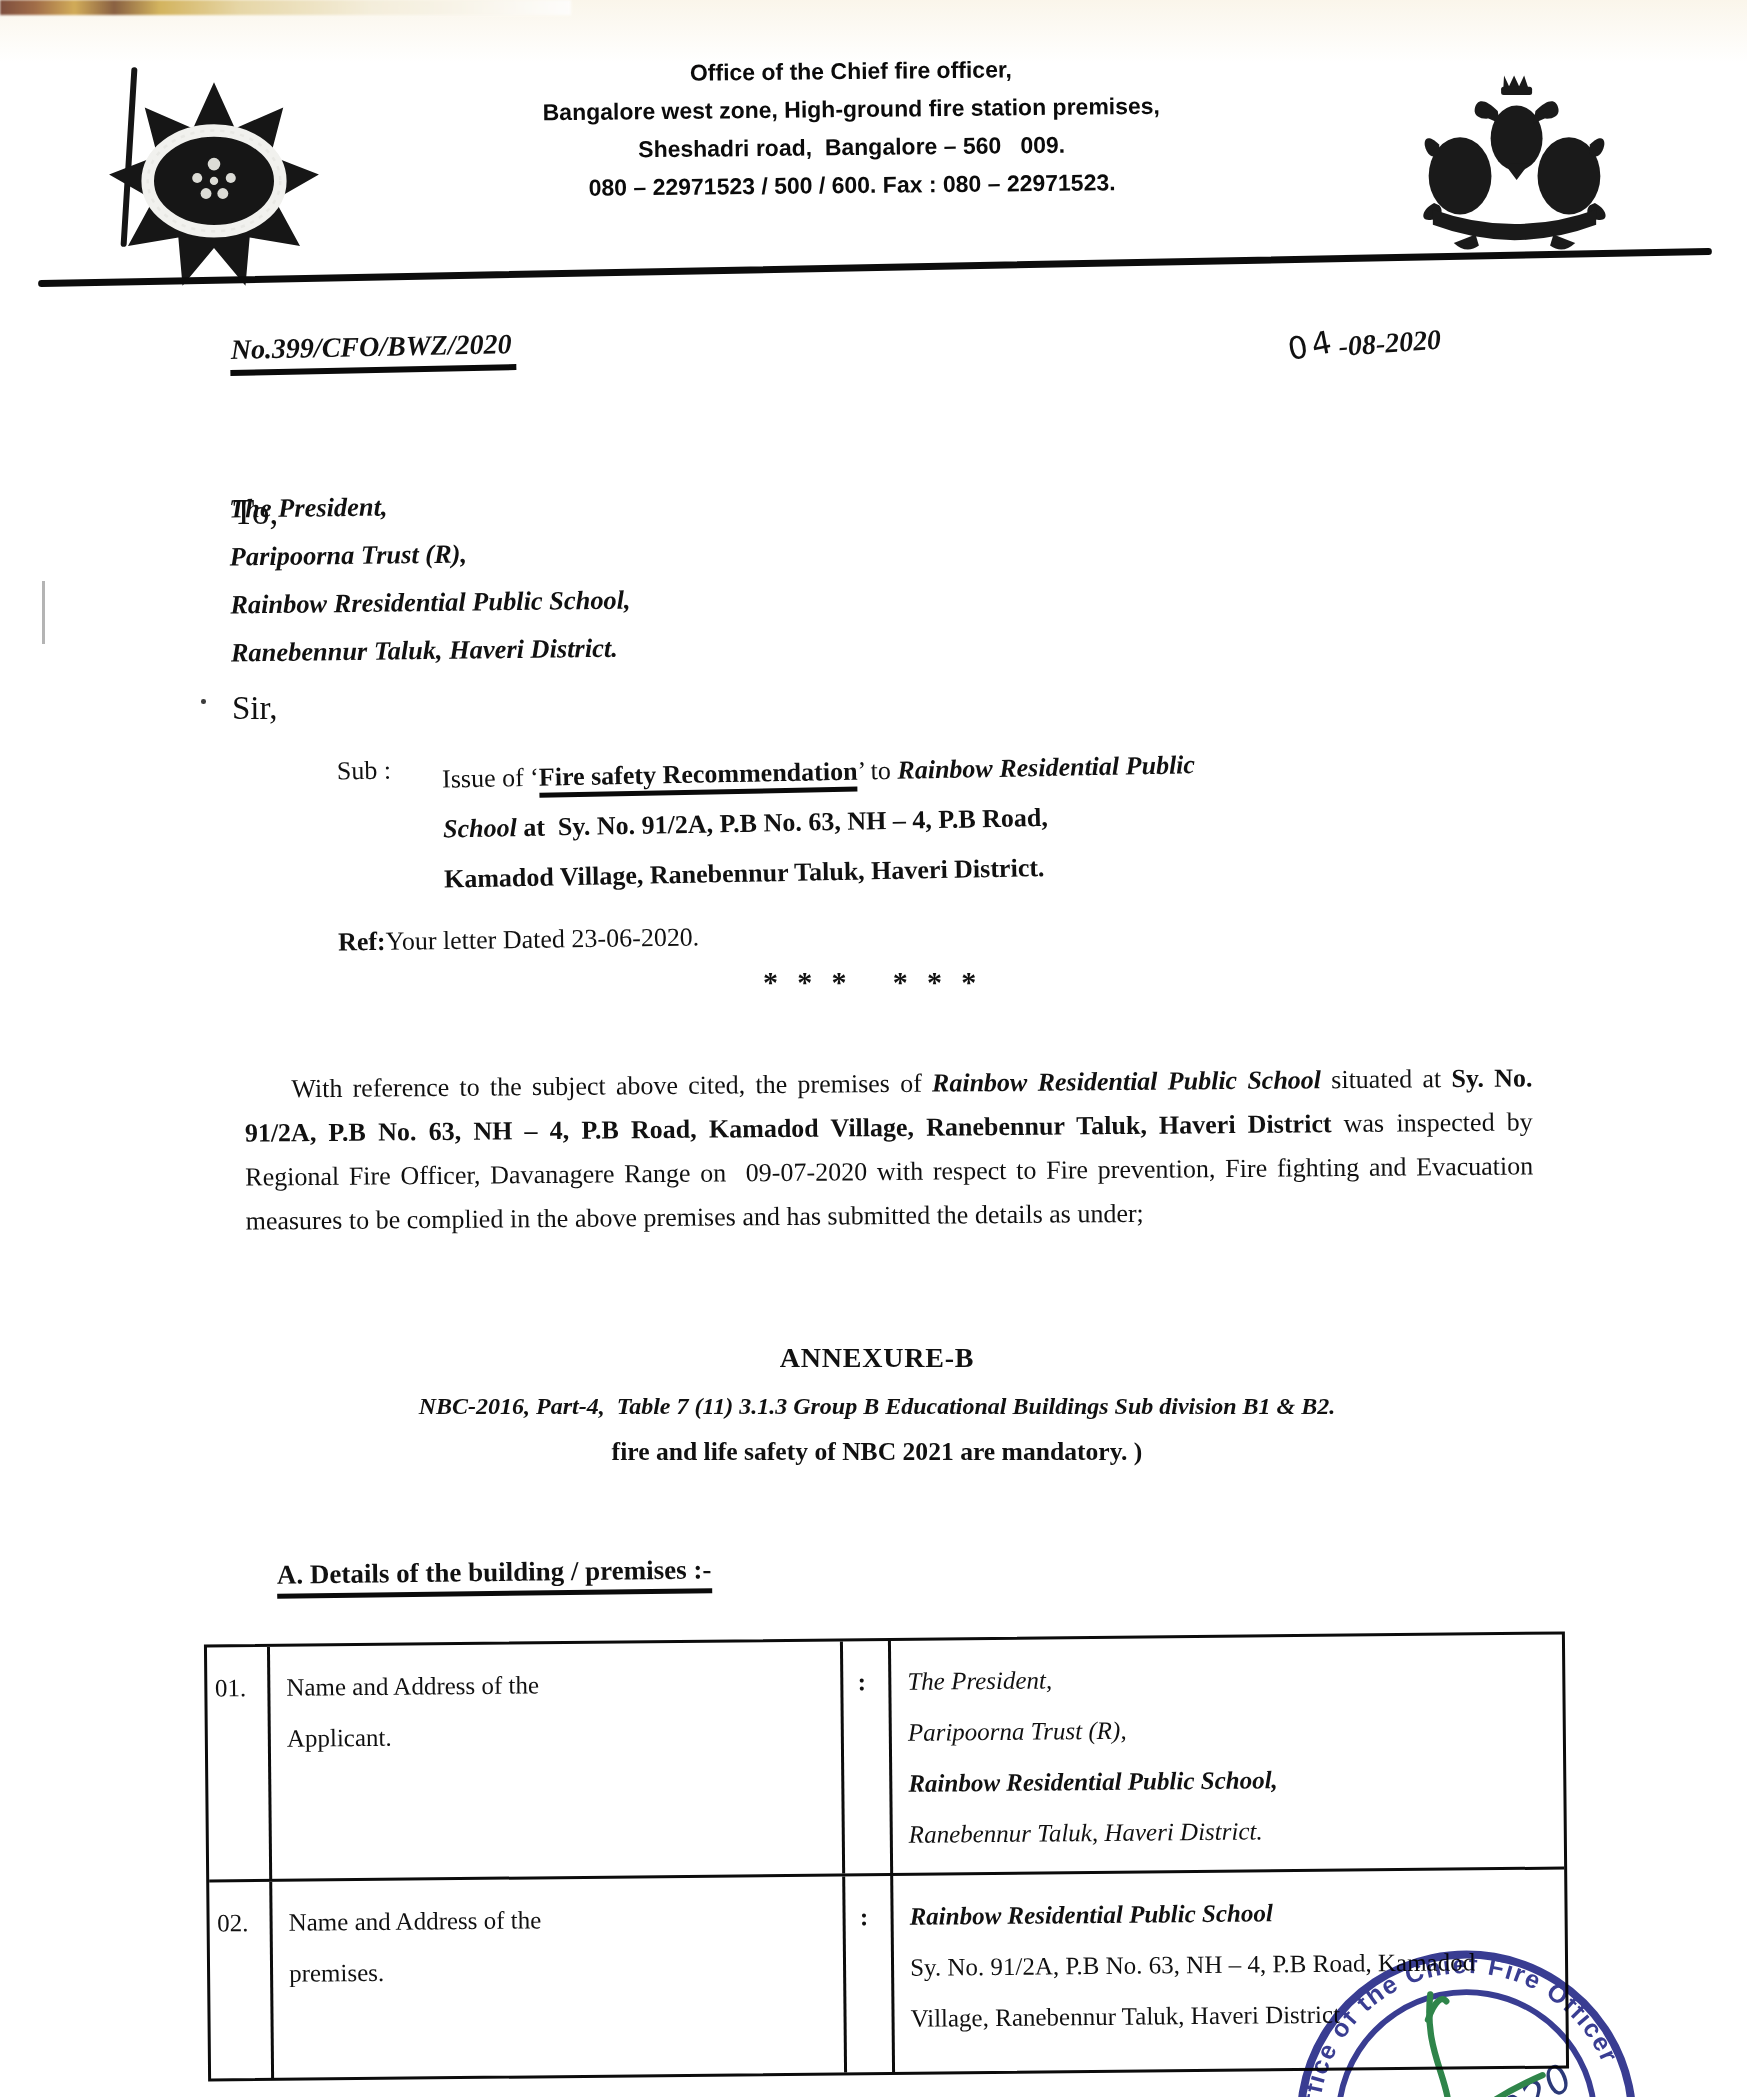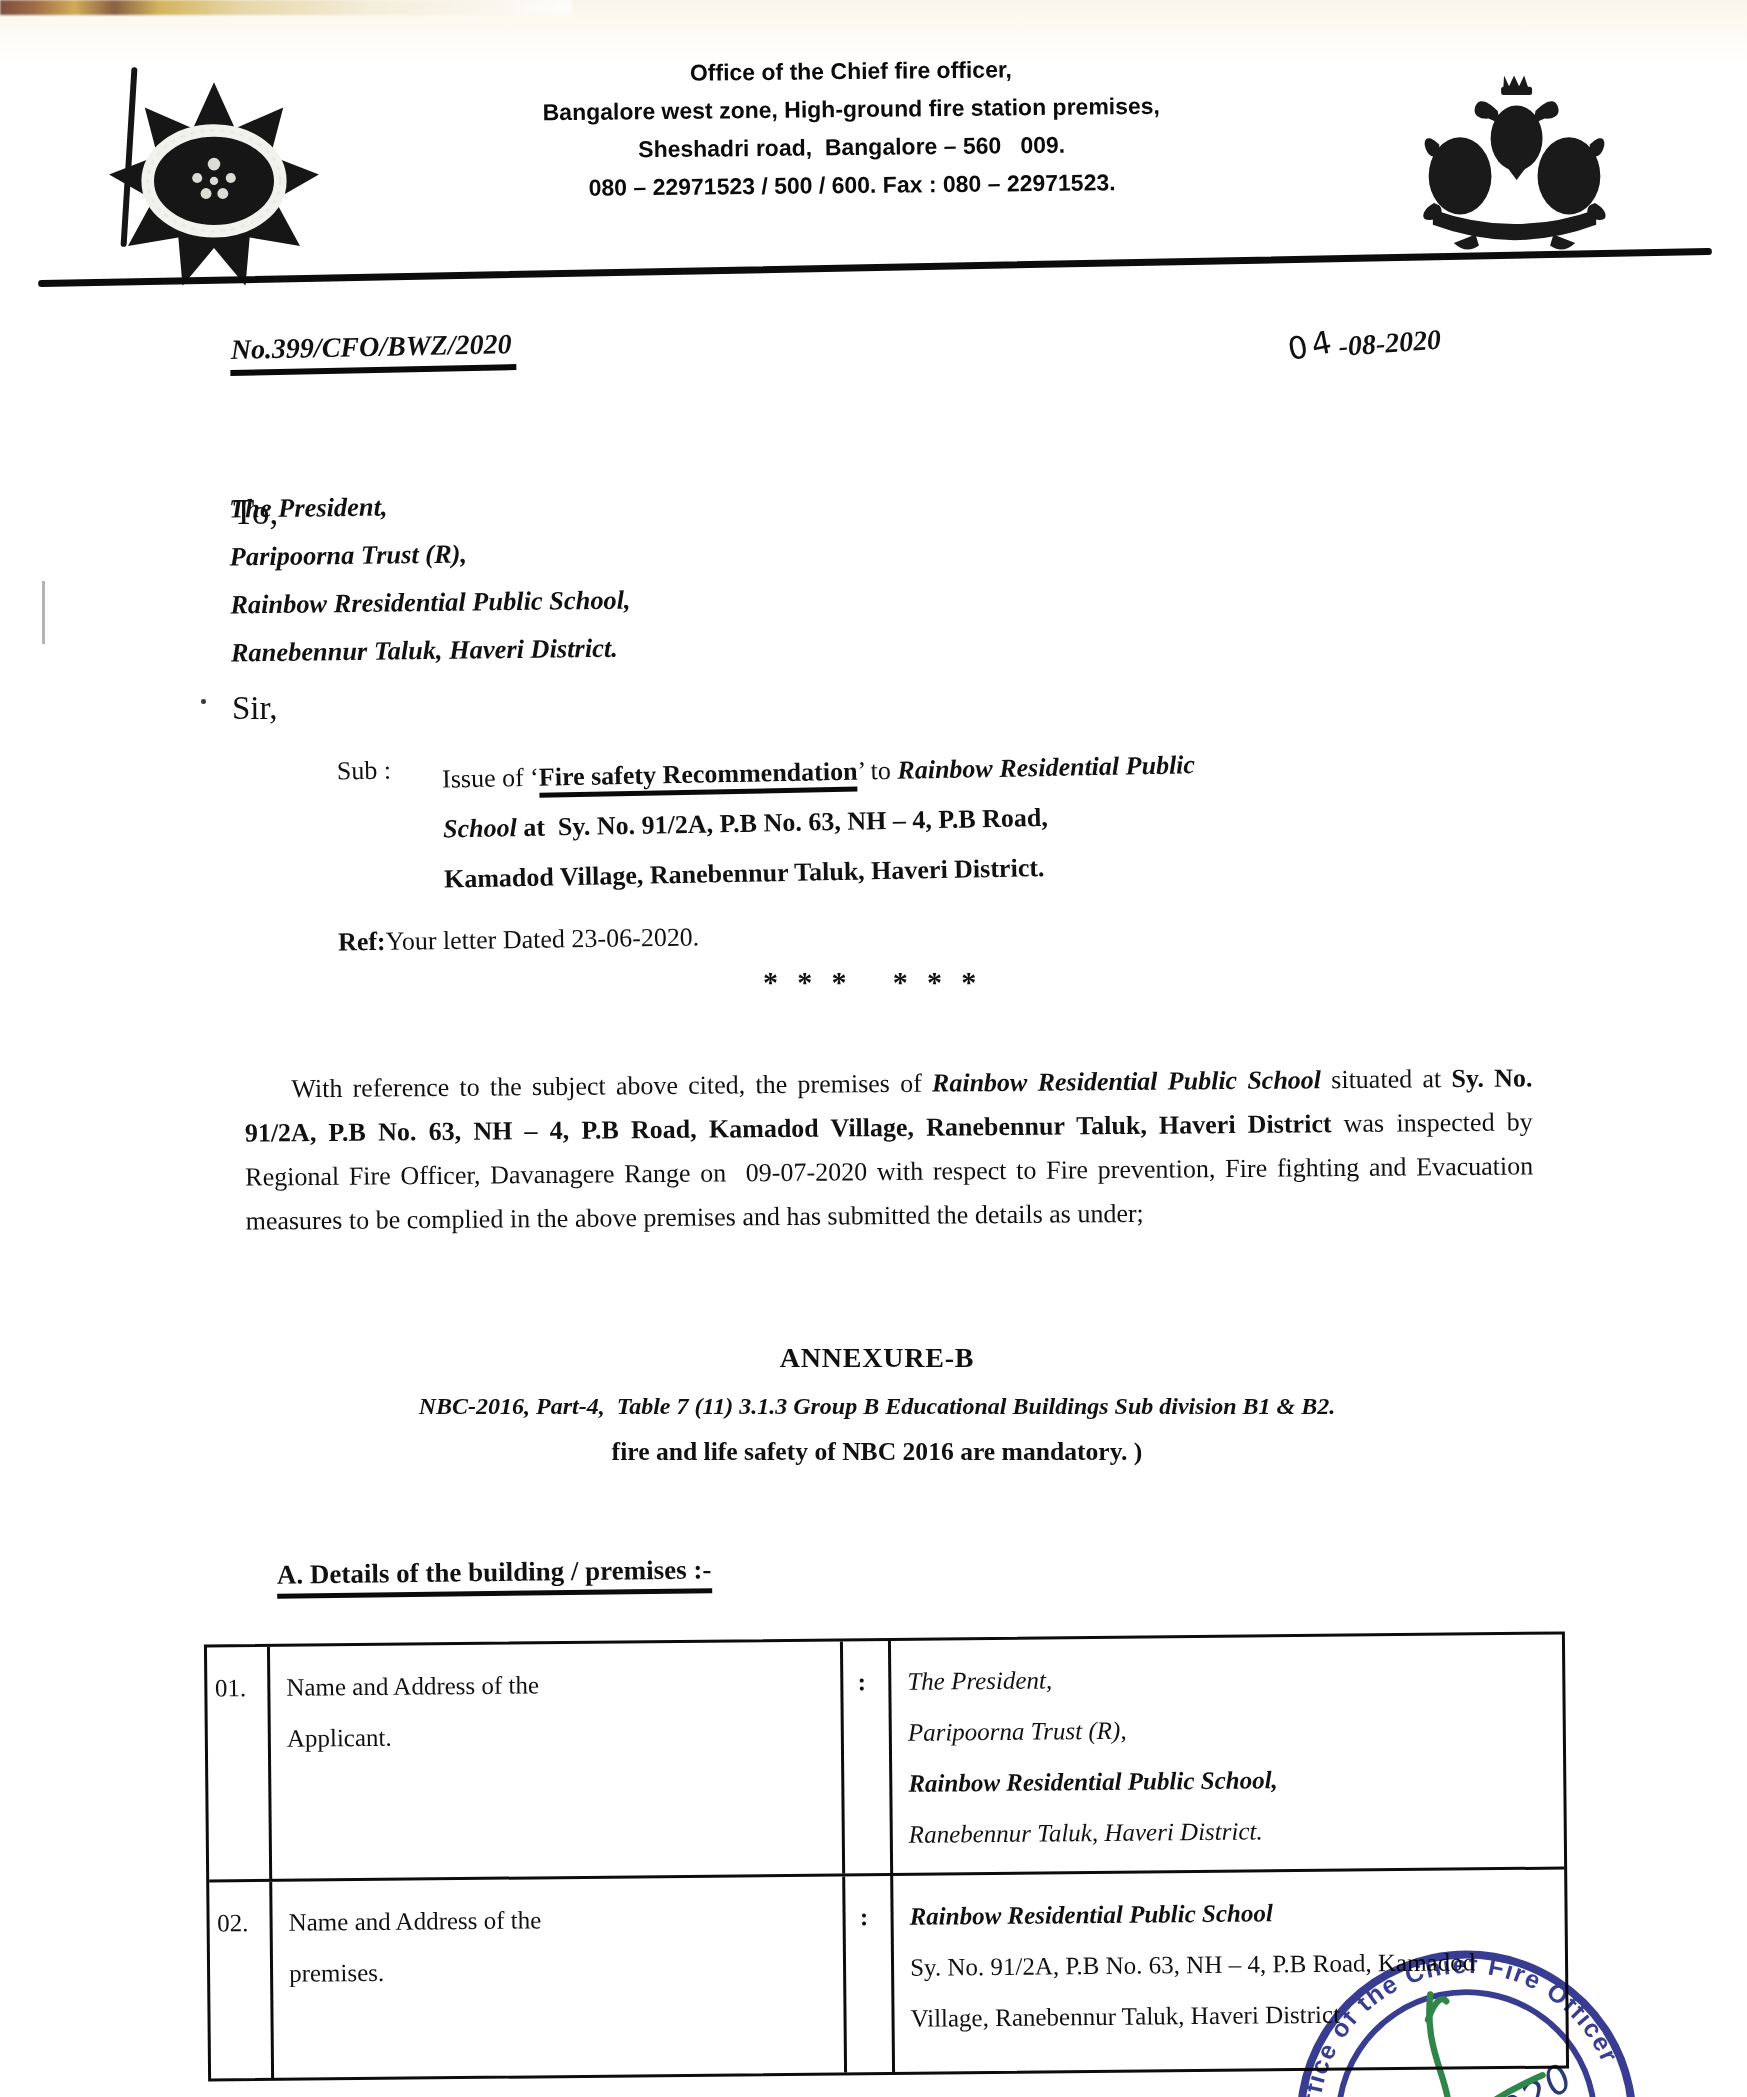--- a/index.html
+++ b/index.html
@@ -175,21 +175,21 @@
   <div class="abs ref-line">
     <span class="lbl">Ref:</span><span>Your letter Dated 23-06-2020.</span>
   </div>
   <div class="abs separator">* * *&nbsp;&nbsp; * * *</div>
 
   <p class="abs body-par"><span>With reference to the subject above cited, the premises of </span><span class="it">Rainbow Residential Public School</span><span> situated at </span><span class="bd">Sy. No. 91/2A, P.B No. 63, NH – 4, P.B Road, Kamadod Village, Ranebennur Taluk, Haveri District</span><span> was inspected by Regional Fire Officer, Davanagere Range on&nbsp; 09-07-2020 with respect to Fire prevention, Fire fighting and Evacuation measures to be complied in the above premises and has submitted the details as under;</span></p>
 
   <div class="abs annex">
     <div class="annex-title">ANNEXURE-B</div>
     <div class="annex-nbc">NBC-2016, Part-4,&nbsp; Table 7 (11) 3.1.3 Group B Educational Buildings Sub division B1 &amp; B2.</div>
-    <div class="annex-cond">fire and life safety of NBC 2016 are mandatory. )</div>
+    <div class="annex-cond">fire and life safety of NBC 2021 are mandatory. )</div>
   </div>
 
   <div class="abs section-a">A. Details of the building / premises :-</div>
 
   <div class="abs tbl">
     <div class="trow row-1">
       <div class="td td-no">01.</div>
       <div class="td">
         <div>Name and Address of the</div>
         <div>Applicant.</div>

